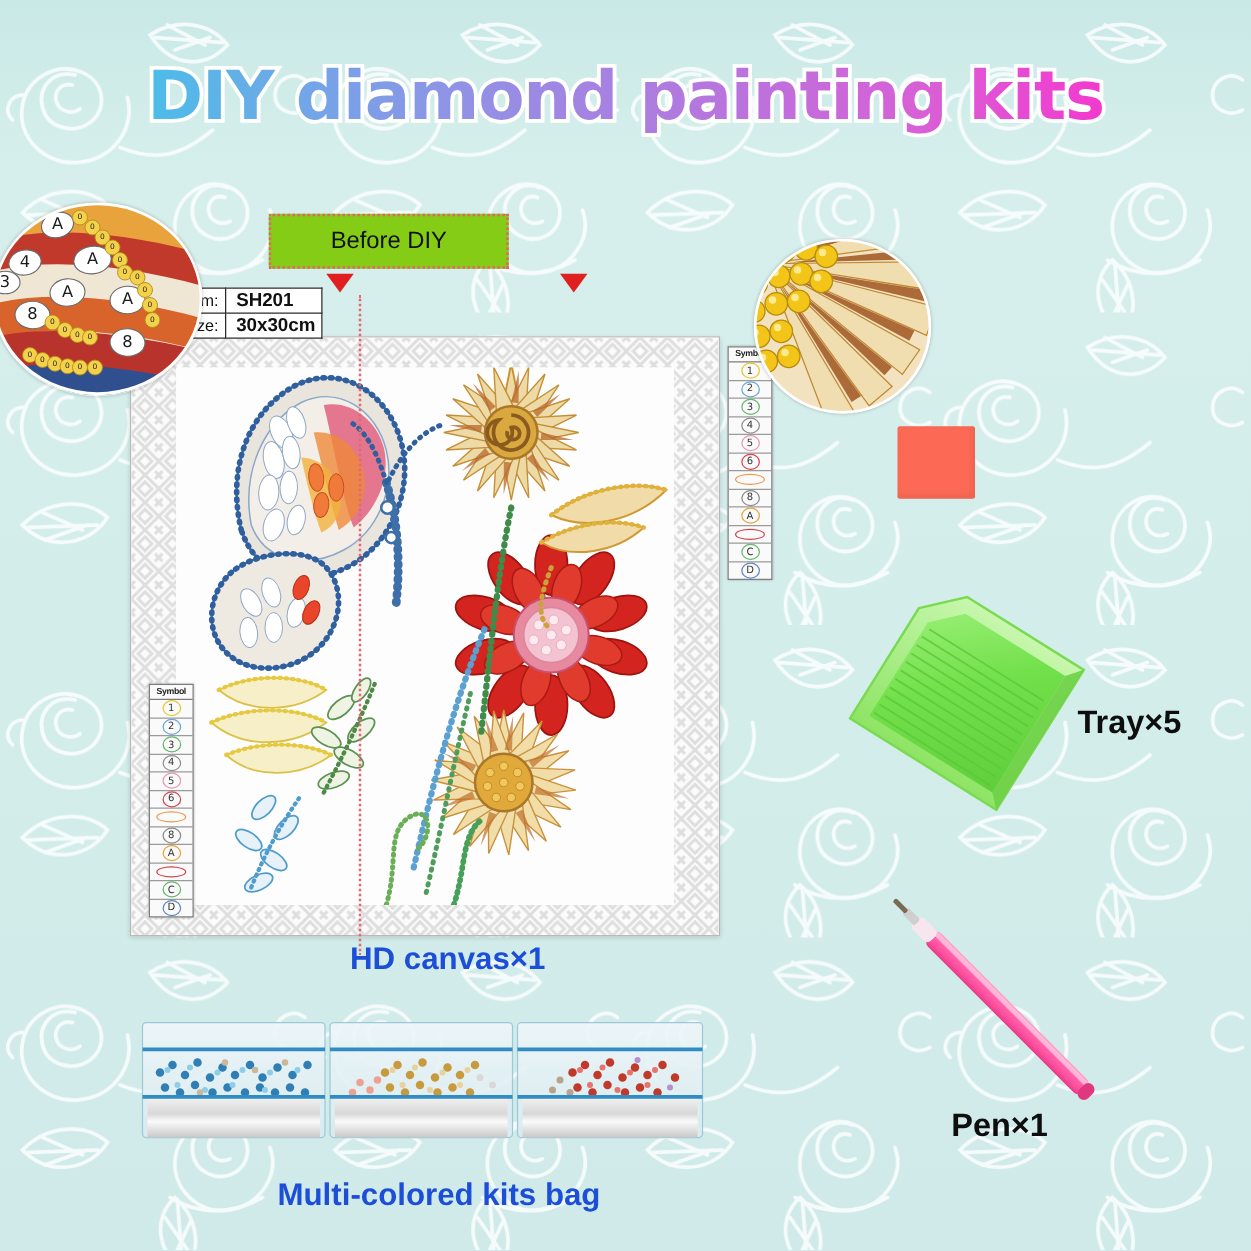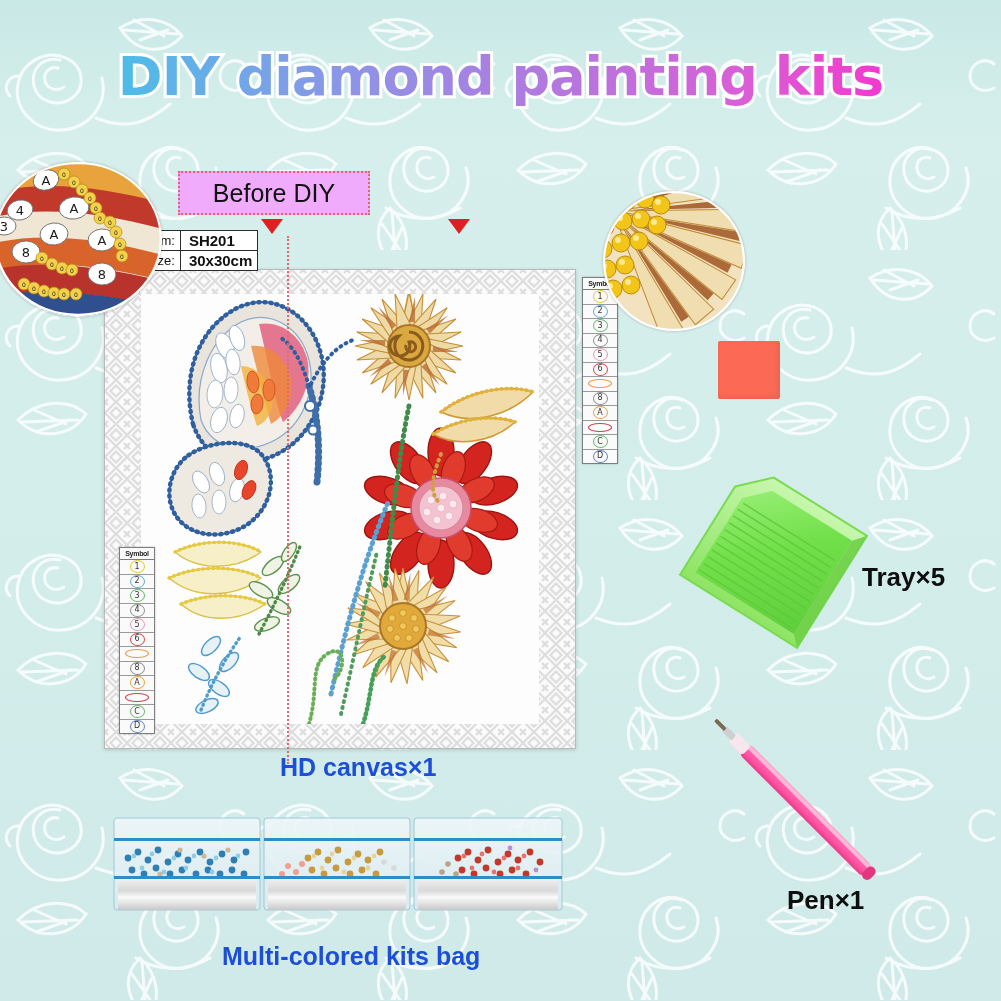--- a/index.html
+++ b/index.html
@@ -32,23 +32,23 @@
     position:absolute;left:0;top:45px;width:1001px;text-align:center;
     font-size:54px;font-weight:bold;letter-spacing:-1px;
     font-family:"DejaVu Sans", sans-serif;
     color:#ffffff;
     -webkit-text-stroke:6px #ffffff;
     white-space:nowrap;
   }
 
   
   .pill{
-    position:absolute;background:#f0abfc;border:2px dotted #e8616b;
+    position:absolute;background:#84cc16;border:2px dotted #e8616b;
     display:flex;align-items:center;justify-content:center;
-    font-size:25px;color:#111;font-family:"Liberation Sans",sans-serif;
+    font-size:19px;color:#111;font-family:"Liberation Sans",sans-serif;margin-left:37px;
   }
   .arrow{
     position:absolute;width:0;height:0;
     border-left:11px solid transparent;border-right:11px solid transparent;
     border-top:15px solid #e02020;
   }
 
   
   .board{
     position:absolute;left:104px;top:269px;width:470px;height:478px;
@@ -928,21 +928,21 @@
       <g transform="rotate(45 135 115)">
         <rect x="62" y="100" width="176" height="15" rx="6" fill="url(#peng)"></rect>
         <rect x="62" y="101" width="176" height="4" rx="2" fill="#ffc4de" opacity=".8"></rect>
         <rect x="46" y="101" width="20" height="13" rx="4" fill="#f7e6ee"></rect>
         <rect x="34" y="104" width="14" height="7" rx="2" fill="#cfcfcf"></rect>
         <rect x="22" y="105.5" width="14" height="4" rx="1.5" fill="#7a6a52"></rect>
         <rect x="234" y="100" width="10" height="15" rx="5" fill="#e0387f"></rect>
       </g>
     </svg>
   </div>
-  <div class="item-label" style="left:787px;top:885px;">Pen×1</div>
+  <div class="item-label" style="left:761px;top:885px;">Pen×1</div>
 
   <div class="bottom-caption" style="left:280px;top:753px;">HD canvas×1</div>
 
   <div class="bags">
     <svg viewBox="0 0 452 102" width="452" height="102">
       <defs>
         <linearGradient id="foil" x1="0" y1="0" x2="0" y2="1">
           <stop offset="0%" stop-color="#f2f2f2"></stop>
           <stop offset="40%" stop-color="#d8d8d8"></stop>
           <stop offset="60%" stop-color="#fafafa"></stop>

